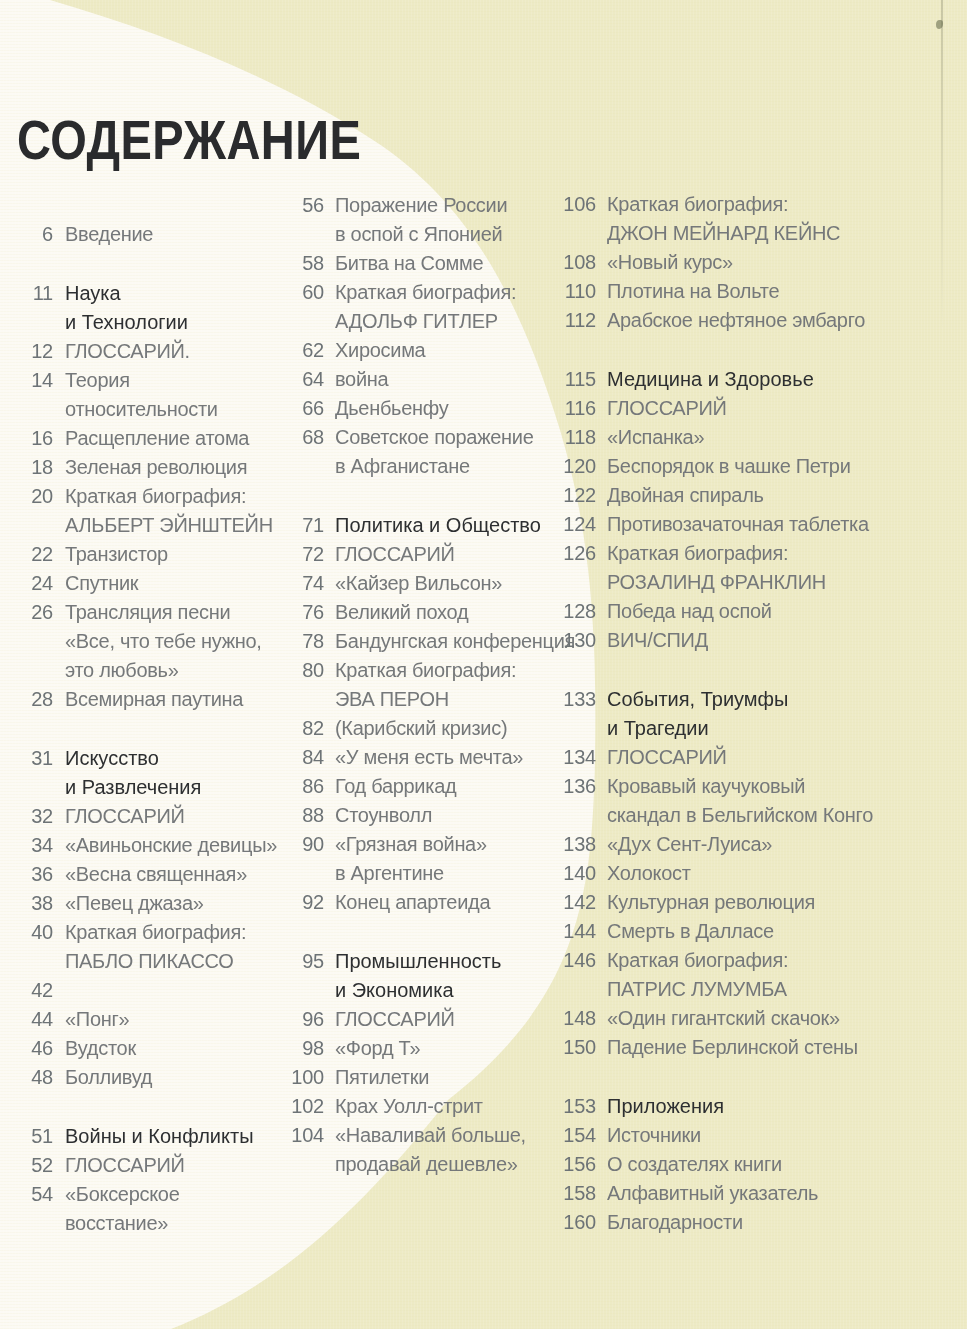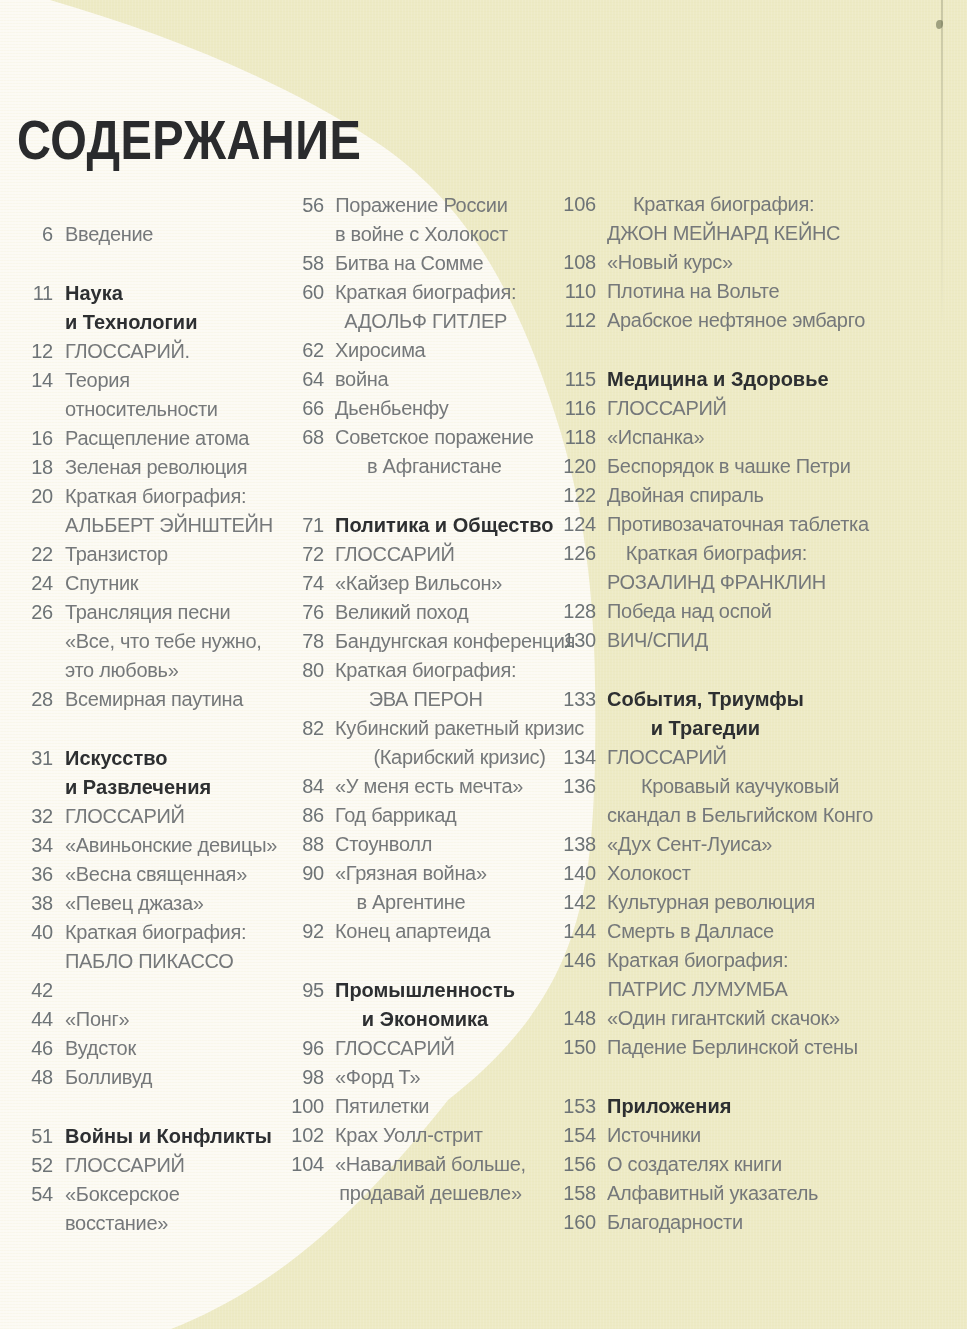--- a/index.html
+++ b/index.html
@@ -34,27 +34,27 @@
   .entry.gap{margin-top:30px;}
   .num{
     flex:0 0 auto;text-align:right;
     font-size:20px;line-height:29px;
     color:var(--numc,#6d7376);
     letter-spacing:-.2px;
   }
   .col1 .num{width:53px;}
   .col2 .num,.col3 .num{width:84px;}
   .lines{padding-left:12px;}
-  .col2 .lines,.col3 .lines{padding-left:11px;text-align:center;}
+  .col2 .lines,.col3 .lines{padding-left:11px;}
   .line{
     font-size:20px;line-height:29px;white-space:nowrap;
     color:var(--txt,#75787a);
     letter-spacing:-.3px;
   }
-  .entry.bold .line{font-weight:700;color:var(--head,#2d2f31);letter-spacing:0;}
+  .entry.bold .line{font-weight:400;color:var(--head,#2d2f31);letter-spacing:0;}
   .edge-line{
     position:absolute;left:941px;top:0;width:2px;height:330px;z-index:3;
     background:linear-gradient(180deg, rgba(130,130,100,.35), rgba(130,130,100,0));
   }
   .corner-speck{
     position:absolute;left:936px;top:20px;width:7px;height:9px;z-index:3;
     background:rgba(95,100,70,.55);border-radius:55% 40% 60% 50%;
   }
 </style>
 </head>
@@ -225,21 +225,21 @@
           <div class="line">«Боксерское</div>
           <div class="line">восстание»</div>
         </div>
       </div>
     </div>
   <div class="col col2">
       <div class="entry">
         <div class="num">56</div>
         <div class="lines">
           <div class="line">Поражение России</div>
-          <div class="line">в войне с Холокост</div>
+          <div class="line">в оспой с Японией</div>
         </div>
       </div>
       <div class="entry">
         <div class="num">58</div>
         <div class="lines">
           <div class="line">Битва на Сомме</div>
         </div>
       </div>
       <div class="entry">
         <div class="num">60</div>
@@ -306,21 +306,20 @@
       <div class="entry">
         <div class="num">80</div>
         <div class="lines">
           <div class="line">Краткая биография:</div>
           <div class="line">ЭВА ПЕРОН</div>
         </div>
       </div>
       <div class="entry">
         <div class="num">82</div>
         <div class="lines">
-          <div class="line">Кубинский ракетный кризис</div>
           <div class="line">(Карибский кризис)</div>
         </div>
       </div>
       <div class="entry">
         <div class="num">84</div>
         <div class="lines">
           <div class="line">«У меня есть мечта»</div>
         </div>
       </div>
       <div class="entry">

